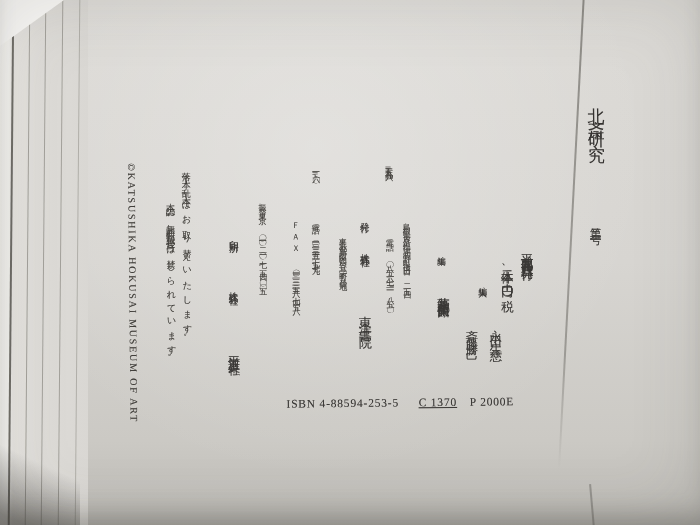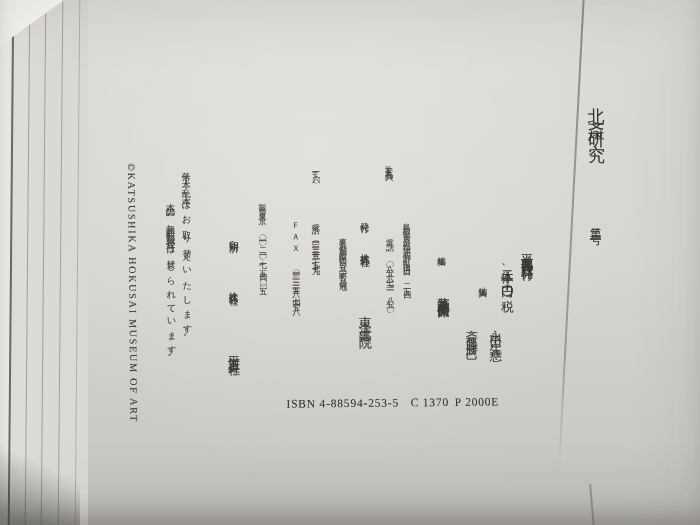--- a/index.html
+++ b/index.html
@@ -78,22 +78,22 @@
   .v-notice1{left:180px;top:163px;font-size:9px;letter-spacing:4.2px;color:#413f3b;}
   .v-notice2{left:164px;top:194px;font-size:9px;letter-spacing:3.6px;color:#413f3b;}
   .v-copyright{
     left:127px;top:161px;font-size:10px;letter-spacing:1.8px;
     text-orientation:sideways;font-family:"Liberation Serif","DejaVu Serif",serif;color:#413f3b;
   }
   .isbn-line{
     position:absolute;left:285px;top:397px;font-size:11.5px;letter-spacing:0.8px;color:#3b3937;
     text-shadow:0 0 0.5px rgba(70,68,64,0.45);
   }
-  .isbn-line .ccode{margin-left:8px;}
-  .isbn-line .pcode{margin-left:2px;}
+  .isbn-line .ccode{margin-left:16px;text-decoration:underline;}
+  .isbn-line .pcode{margin-left:9px;}
 </style>
 </head>
 <body>
 
 <div class="photo">
   <div class="paper"></div>
 
   <div class="fore-edge">
     <div class="edge-line l1"></div>
     <div class="edge-line l2"></div>

